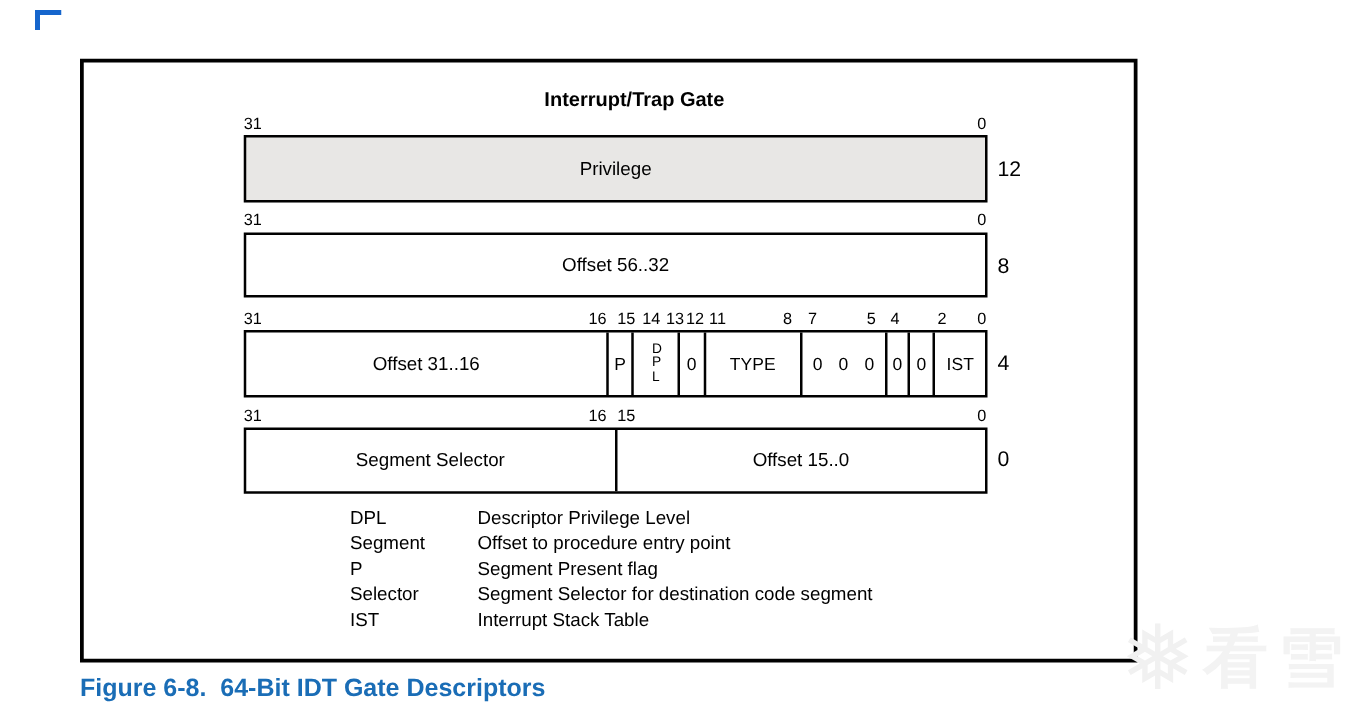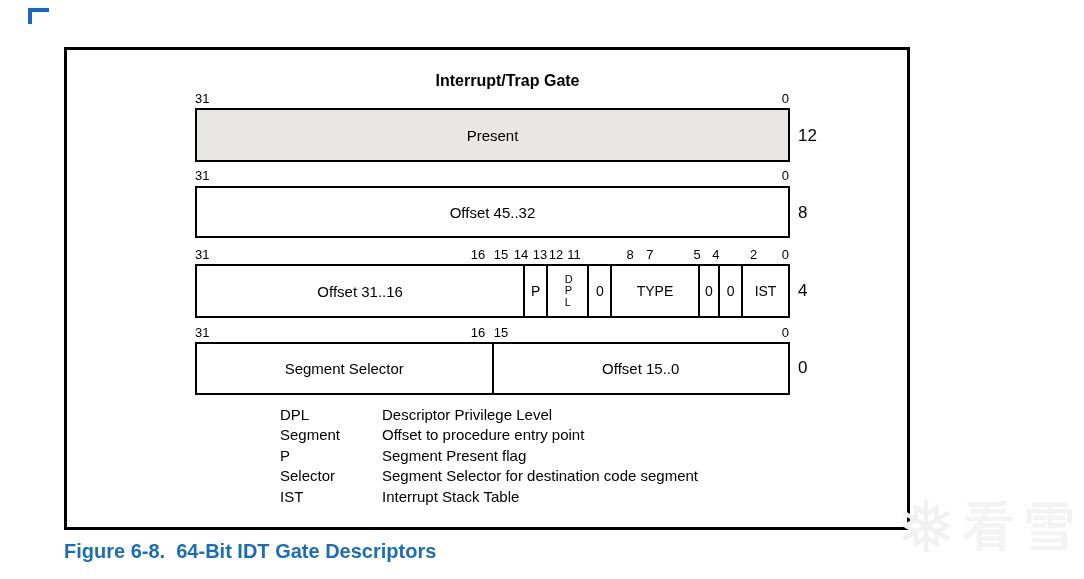--- a/index.html
+++ b/index.html
@@ -70,30 +70,30 @@
 
   <div class="figure-frame"></div>
 
   <div class="figure-title">Interrupt/Trap Gate</div>
 
   <div class="bitlabels" style="top:91px">
     <span class="bl left">31</span>
     <span class="bl right">0</span>
   </div>
   <div class="wordbox shaded" style="top:108px;height:54px">
-    <div class="cell" style="flex:1">Present</div>
+    <div class="cell" style="flex:1">Privilege</div>
   </div>
   <div class="byteoff" style="top:126px">12</div>
 
   <div class="bitlabels" style="top:168px">
     <span class="bl left">31</span>
     <span class="bl right">0</span>
   </div>
   <div class="wordbox" style="top:186px;height:52px">
-    <div class="cell" style="flex:1">Offset 45..32</div>
+    <div class="cell" style="flex:1">Offset 56..32</div>
   </div>
   <div class="byteoff" style="top:203px">8</div>
 
   <div class="bitlabels" style="top:247px">
     <span class="bl left">31</span>
     <span class="bl mid" style="left:47.56%">16</span>
     <span class="bl mid" style="left:51.43%">15</span>
     <span class="bl mid" style="left:54.79%">14</span>
     <span class="bl mid" style="left:57.98%">13</span>
     <span class="bl mid" style="left:60.67%">12</span>
@@ -106,20 +106,21 @@
     <span class="bl right">0</span>
   </div>
   <div class="wordbox" style="top:264px;height:54px">
     <div class="cell" style="flex:298 0 0">Offset 31..16</div>
     <div class="cell sm" style="flex:19 0 0">P</div>
     <div class="cell vert" style="flex:36 0 0">
         <span class="vtext">DPL</span>
       </div>
     <div class="cell sm" style="flex:19 0 0">0</div>
     <div class="cell sm" style="flex:78 0 0">TYPE</div>
+    <div class="cell sm zeros" style="flex:68 0 0">0 0 0</div>
     <div class="cell sm" style="flex:17 0 0">0</div>
     <div class="cell sm" style="flex:19 0 0">0</div>
     <div class="cell sm" style="flex:41 0 0">IST</div>
   </div>
   <div class="byteoff" style="top:281px">4</div>
 
   <div class="bitlabels" style="top:325px">
     <span class="bl left">31</span>
     <span class="bl mid" style="left:47.56%">16</span>
     <span class="bl mid" style="left:51.43%">15</span>

